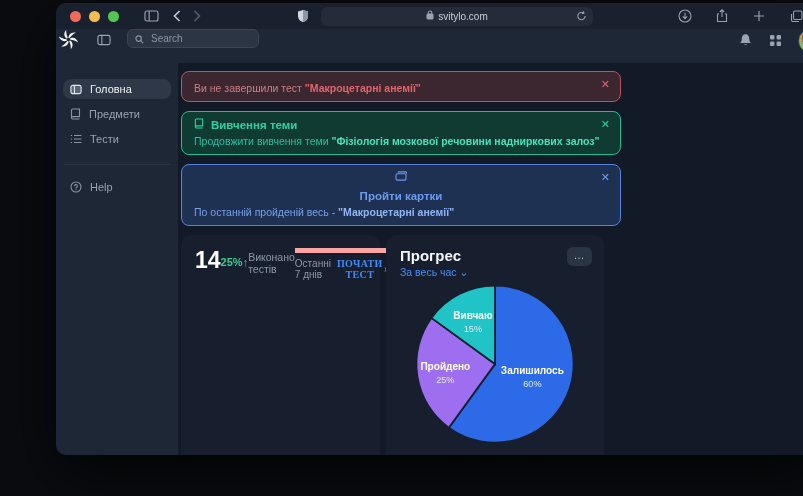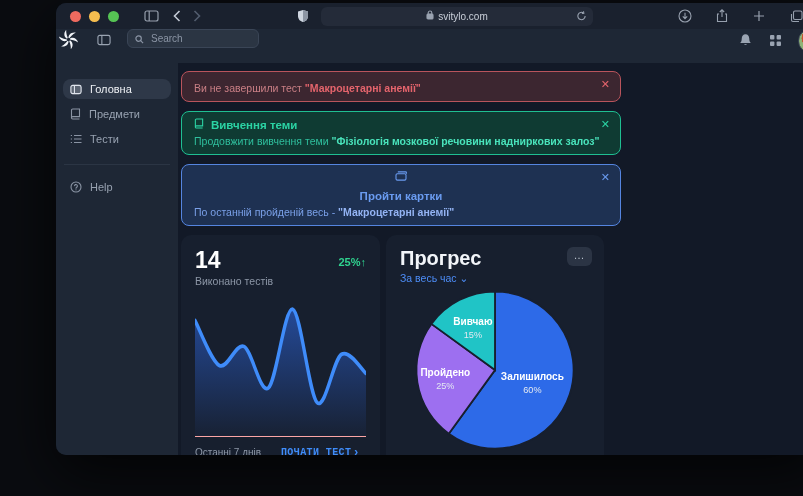--- a/index.html
+++ b/index.html
@@ -82,35 +82,35 @@
   .alert.green .a-title,.alert.green .a-close{color:#2bd3a4;}
   .alert.green .a-body{color:#2fbf9d;}
   .alert.green .a-body b{color:#49e3bb;}
   .alert.blue{background:#1e3152;border-color:#5585e0;}
   .alert.blue .a-title,.alert.blue .a-close{color:#6a9bf0;flex-direction:column;}
   .alert.blue .a-body{color:#7aa0e8;}
   .alert.blue .a-body b{color:#94b4f4;}
   
   .cards{display:flex;gap:6px;margin-top:5px;}
   .card{background:#171f2e;border-radius:10px;}
-  .card.tests{width:199px;height:233px;padding:13px 14px 0 14px;box-sizing:border-box;display:flex;flex-direction:column;}
+  .card.tests{width:199px;height:233px;padding:13px 14px 0 14px;box-sizing:border-box;display:flex;flex-direction:row;}
   .stat-row{display:flex;justify-content:space-between;align-items:flex-start;}
   .stat-count{font-size:23px;font-weight:bold;color:#fff;line-height:24px;}
   .stat-change{font-size:11px;font-weight:bold;color:#2fd38f;margin-top:8px;}
   .stat-sub{font-size:10.5px;color:#8d97a7;margin-top:3px;}
   .linechart{margin-top:10px;flex:1;}
   .card-footer{
-    border-top:1px solid #fca5a5;height:31px;display:flex;align-items:center;
+    border-top:5px solid #fca5a5;height:31px;display:flex;align-items:center;
     justify-content:space-between;font-size:10px;color:#8d97a7;
   }
   .cta{color:#3f8cfa;font-weight:bold;letter-spacing:.4px;font-size:10px;background:none;border:none;
-       font-family:Liberation Mono, monospace;display:flex;align-items:center;gap:1px;}
+       font-family:Liberation Serif, serif;display:flex;align-items:center;gap:1px;}
   .cta .arr{font-size:12px;font-weight:bold;}
   .card.progress{width:218px;height:233px;padding:12px 14px 0 14px;box-sizing:border-box;display:flex;flex-direction:column;position:relative;}
-  .p-title{font-size:20px;font-weight:bold;color:#f2f5f9;}
+  .p-title{font-size:15px;font-weight:bold;color:#f2f5f9;}
   .p-filter{font-size:10.5px;color:#4d8df7;margin-top:2px;display:flex;align-items:center;gap:3px;}
   .dots-btn{
     position:absolute;top:12px;right:12px;width:25px;height:19px;border-radius:6px;
     background:#2b3444;color:#b7c0cc;border:none;font-size:11px;line-height:8px;letter-spacing:1px;
     display:flex;align-items:center;justify-content:center;padding-bottom:5px;font-family:"Liberation Sans",sans-serif;
   }
   .piewrap{flex:1;display:flex;align-items:center;justify-content:center;margin-top:2px;}
   .pie-name{font-family:"Liberation Sans",sans-serif;font-size:11px;font-weight:bold;fill:#ffffff;}
   .pie-pct{font-family:"Liberation Sans",sans-serif;font-size:10px;fill:#e3e9f1;}
   .legend{display:flex;justify-content:center;gap:15px;height:24px;align-items:center;flex:none;}

